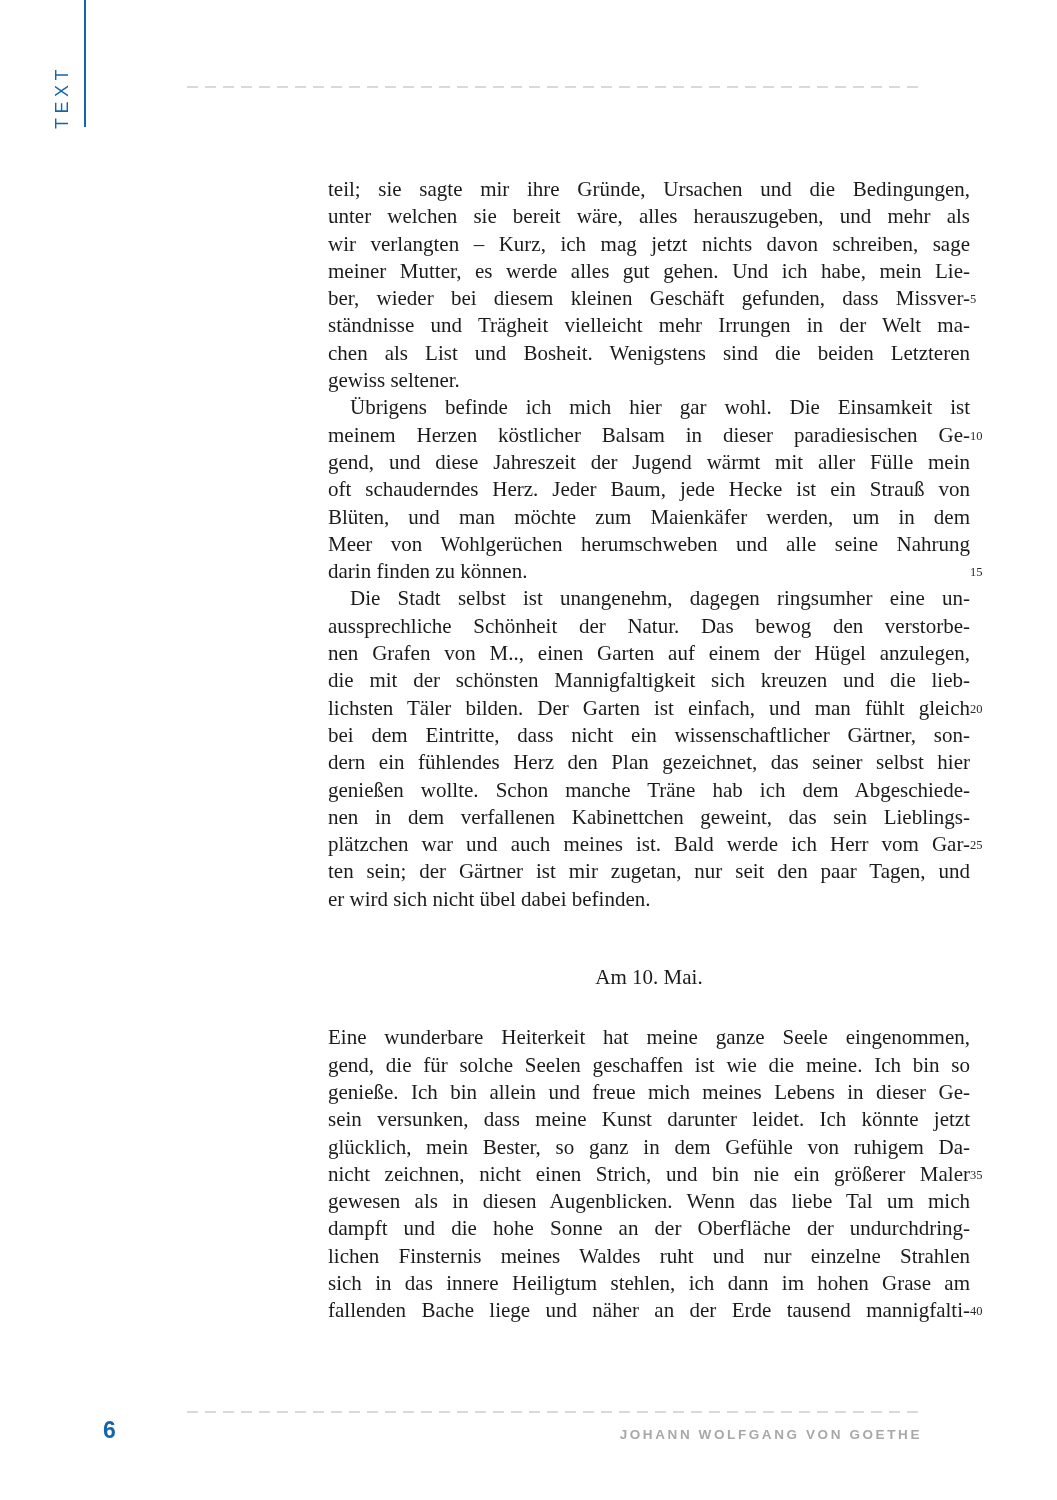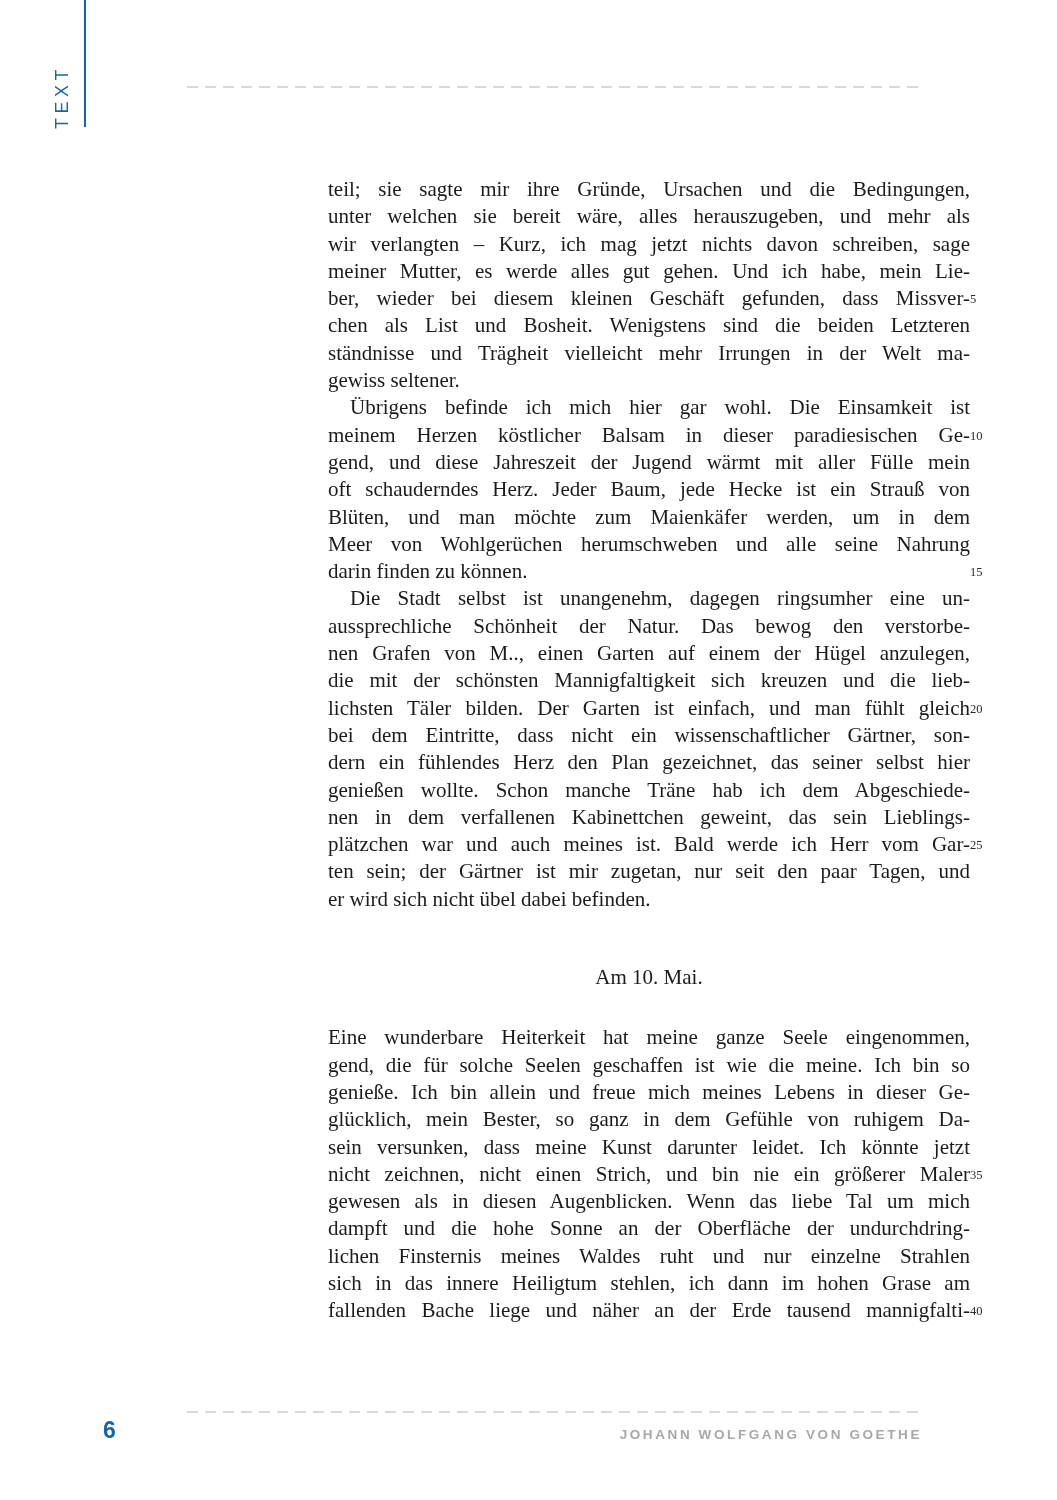--- a/index.html
+++ b/index.html
@@ -41,22 +41,22 @@
 
   <div class="dash top"></div>
 
   <div class="body-col">
 
     <div class="tline"><span>teil; sie sagte mir ihre Gründe, Ursachen und die Bedingungen,</span></div>
     <div class="tline"><span>unter welchen sie bereit wäre, alles herauszugeben, und mehr als</span></div>
     <div class="tline"><span>wir verlangten – Kurz, ich mag jetzt nichts davon schreiben, sage</span></div>
     <div class="tline"><span>meiner Mutter, es werde alles gut gehen. Und ich habe, mein Lie-</span></div>
     <div class="tline"><span>ber, wieder bei diesem kleinen Geschäft gefunden, dass Missver-</span><span class="ln">5</span></div>
+    <div class="tline"><span>ständnisse und Trägheit vielleicht mehr Irrungen in der Welt ma-</span></div>
     <div class="tline"><span>chen als List und Bosheit. Wenigstens sind die beiden Letzteren</span></div>
-    <div class="tline"><span>ständnisse und Trägheit vielleicht mehr Irrungen in der Welt ma-</span></div>
     <div class="tline pend"><span>gewiss seltener.</span></div>
     <div class="tline ind"><span>Übrigens befinde ich mich hier gar wohl. Die Einsamkeit ist</span></div>
     <div class="tline"><span>meinem Herzen köstlicher Balsam in dieser paradiesischen Ge-</span><span class="ln">10</span></div>
     <div class="tline"><span>gend, und diese Jahreszeit der Jugend wärmt mit aller Fülle mein</span></div>
     <div class="tline"><span>oft schauderndes Herz. Jeder Baum, jede Hecke ist ein Strauß von</span></div>
     <div class="tline"><span>Blüten, und man möchte zum Maienkäfer werden, um in dem</span></div>
     <div class="tline"><span>Meer von Wohlgerüchen herumschweben und alle seine Nahrung</span></div>
     <div class="tline pend"><span>darin finden zu können.</span><span class="ln">15</span></div>
     <div class="tline ind"><span>Die Stadt selbst ist unangenehm, dagegen ringsumher eine un-</span></div>
     <div class="tline"><span>aussprechliche Schönheit der Natur. Das bewog den verstorbe-</span></div>
@@ -73,22 +73,22 @@
 
     <div class="gap1"></div>
 
     <div class="date-line">Am 10. Mai.</div>
 
     <div class="gap2"></div>
 
     <div class="tline"><span>Eine wunderbare Heiterkeit hat meine ganze Seele eingenommen,</span></div>
     <div class="tline"><span>gend, die für solche Seelen geschaffen ist wie die meine. Ich bin so</span></div>
     <div class="tline"><span>genieße. Ich bin allein und freue mich meines Lebens in dieser Ge-</span></div>
+    <div class="tline"><span>sein versunken, dass meine Kunst darunter leidet. Ich könnte jetzt</span></div>
     <div class="tline"><span>glücklich, mein Bester, so ganz in dem Gefühle von ruhigem Da-</span></div>
-    <div class="tline"><span>sein versunken, dass meine Kunst darunter leidet. Ich könnte jetzt</span></div>
     <div class="tline"><span>nicht zeichnen, nicht einen Strich, und bin nie ein größerer Maler</span><span class="ln">35</span></div>
     <div class="tline"><span>gewesen als in diesen Augenblicken. Wenn das liebe Tal um mich</span></div>
     <div class="tline"><span>dampft und die hohe Sonne an der Oberfläche der undurchdring-</span></div>
     <div class="tline"><span>lichen Finsternis meines Waldes ruht und nur einzelne Strahlen</span></div>
     <div class="tline"><span>sich in das innere Heiligtum stehlen, ich dann im hohen Grase am</span></div>
     <div class="tline"><span>fallenden Bache liege und näher an der Erde tausend mannigfalti-</span><span class="ln">40</span></div>
 
   </div>
 
   <div class="dash bottom"></div>

